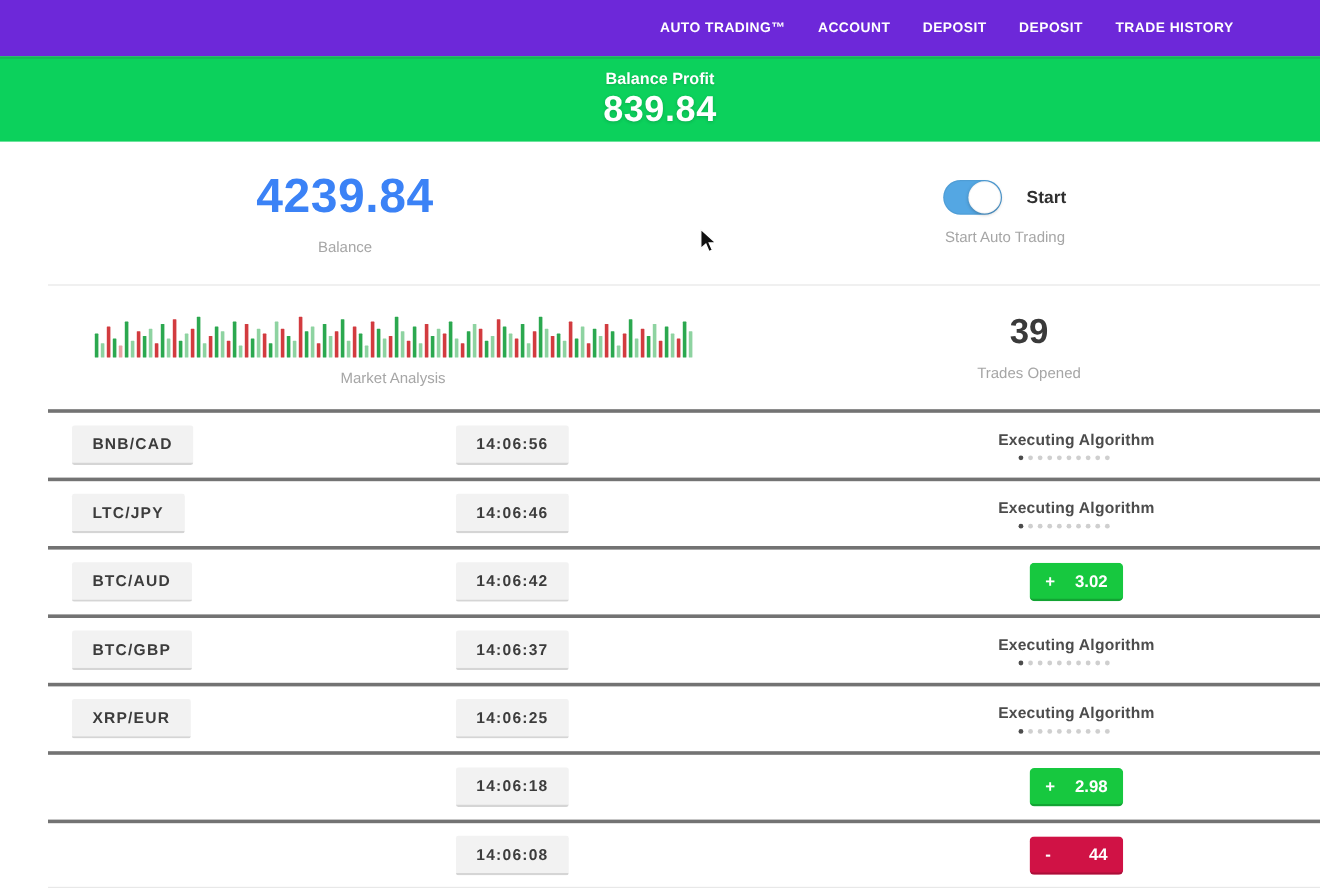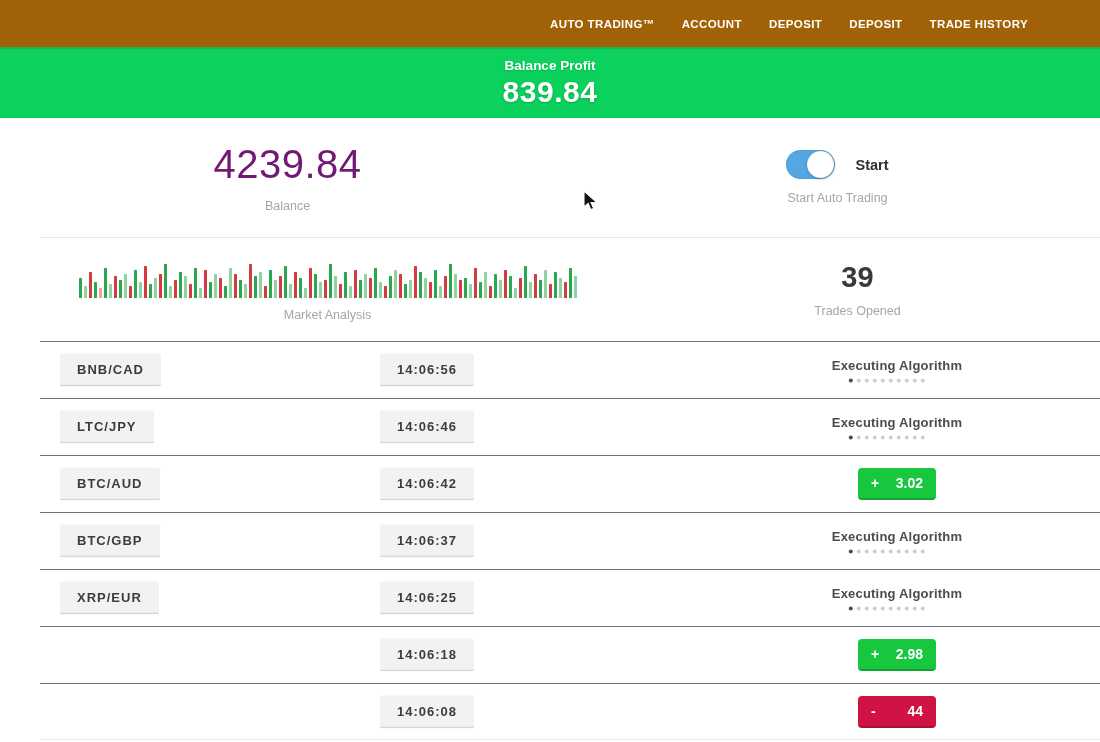--- a/index.html
+++ b/index.html
@@ -1,20 +1,20 @@
 <!DOCTYPE html>
 <html><head>
 <meta charset="utf-8">
 <style>
   * { margin:0; padding:0; box-sizing:border-box; }
   html,body { width:1100px; height:742px; overflow:hidden; background:#fff;
     font-family:"Liberation Sans", sans-serif; position:relative; }
 
   
-  .topbar { height:47px; background:#a16207; display:flex; align-items:center;
+  .topbar { height:47px; background:#6d28d9; display:flex; align-items:center;
     justify-content:flex-end; padding-right:72px; }
   .topbar nav { display:flex; gap:27px; }
   .nav-item { color:#ffffff; font-size:11.5px; font-weight:bold;
     letter-spacing:.4px; cursor:pointer; white-space:nowrap; }
 
   
   .profit-banner { height:71px; background:#0cd15c; color:#fff; text-align:center;
     display:flex; flex-direction:column; justify-content:center; gap:2px;
     border-top:2px solid #14b757; }
   .profit-label { font-size:13.5px; font-weight:bold; text-shadow:0 1px 2px rgba(0,0,0,.15); }
@@ -23,41 +23,41 @@
 
   
   .stats-row { display:flex; }
   .col-left  { width:575px; display:flex; flex-direction:column;
     align-items:center; justify-content:center; }
   .col-right { flex:1; display:flex; flex-direction:column;
     align-items:center; justify-content:center; }
   .section-a { height:119px; }
   .section-b { height:104px; border-top:1px solid #e6e6e6; margin:0 0 0 40px;
     width:1060px; }
-  .big-number { font-size:40px; font-weight:normal; color:#701a75; letter-spacing:.5px; }
+  .big-number { font-size:40px; font-weight:bold; color:#3b82f6; letter-spacing:.5px; }
   .mid-number { font-size:29px; font-weight:bold; color:#3a3a3a; }
   .muted-label { font-size:12.5px; color:#a6a6a6; margin-top:12px; }
   .muted-label-sm { font-size:12.5px; color:#a6a6a6; margin-top:10px; }
 
   
   .toggle-wrap { display:flex; align-items:center; gap:20px; }
   .toggle { width:49px; height:29px; border-radius:15px; background:#54a7e3;
     position:relative; cursor:pointer; box-shadow:inset 0 0 0 1px rgba(0,0,0,.06); }
   .toggle .knob { position:absolute; top:1px; right:1px; width:27px; height:27px;
     border-radius:50%; background:#fff; box-shadow:0 1px 3px rgba(0,0,0,.25),
     inset 0 0 0 1px rgba(0,0,0,.04); }
   .toggle-label { font-size:14.5px; font-weight:bold; color:#2f2f2f; }
 
   
   .bars { display:flex; align-items:flex-end; gap:2px; height:40px; }
   .bars span { width:3px; display:block; border-radius:.5px; }
 
   
   .trades { }
-  .trade-row { height:57px; position:relative; border-top:1px solid #737373;
+  .trade-row { height:57px; position:relative; border-top:3px solid #737373;
     margin-left:40px; width:1060px; }
   .trade-row:last-child { border-bottom:1px solid #e8e8e8; }
   .pill { position:absolute; top:50%; transform:translateY(-50%);
     background:#f2f2f2; border-bottom:2px solid #d5d5d5; border-radius:2px;
     padding:8px 17px; font-size:13px; font-weight:bold; color:#3c3c3c;
     letter-spacing:1px; white-space:nowrap; }
   .pair-pill { left:20px; }
   .time-pill { left:387px; transform:translate(-50%,-50%); left:387px; }
   .status-zone { position:absolute; left:857px; top:50%;
     transform:translate(-50%,-50%); text-align:center; }

